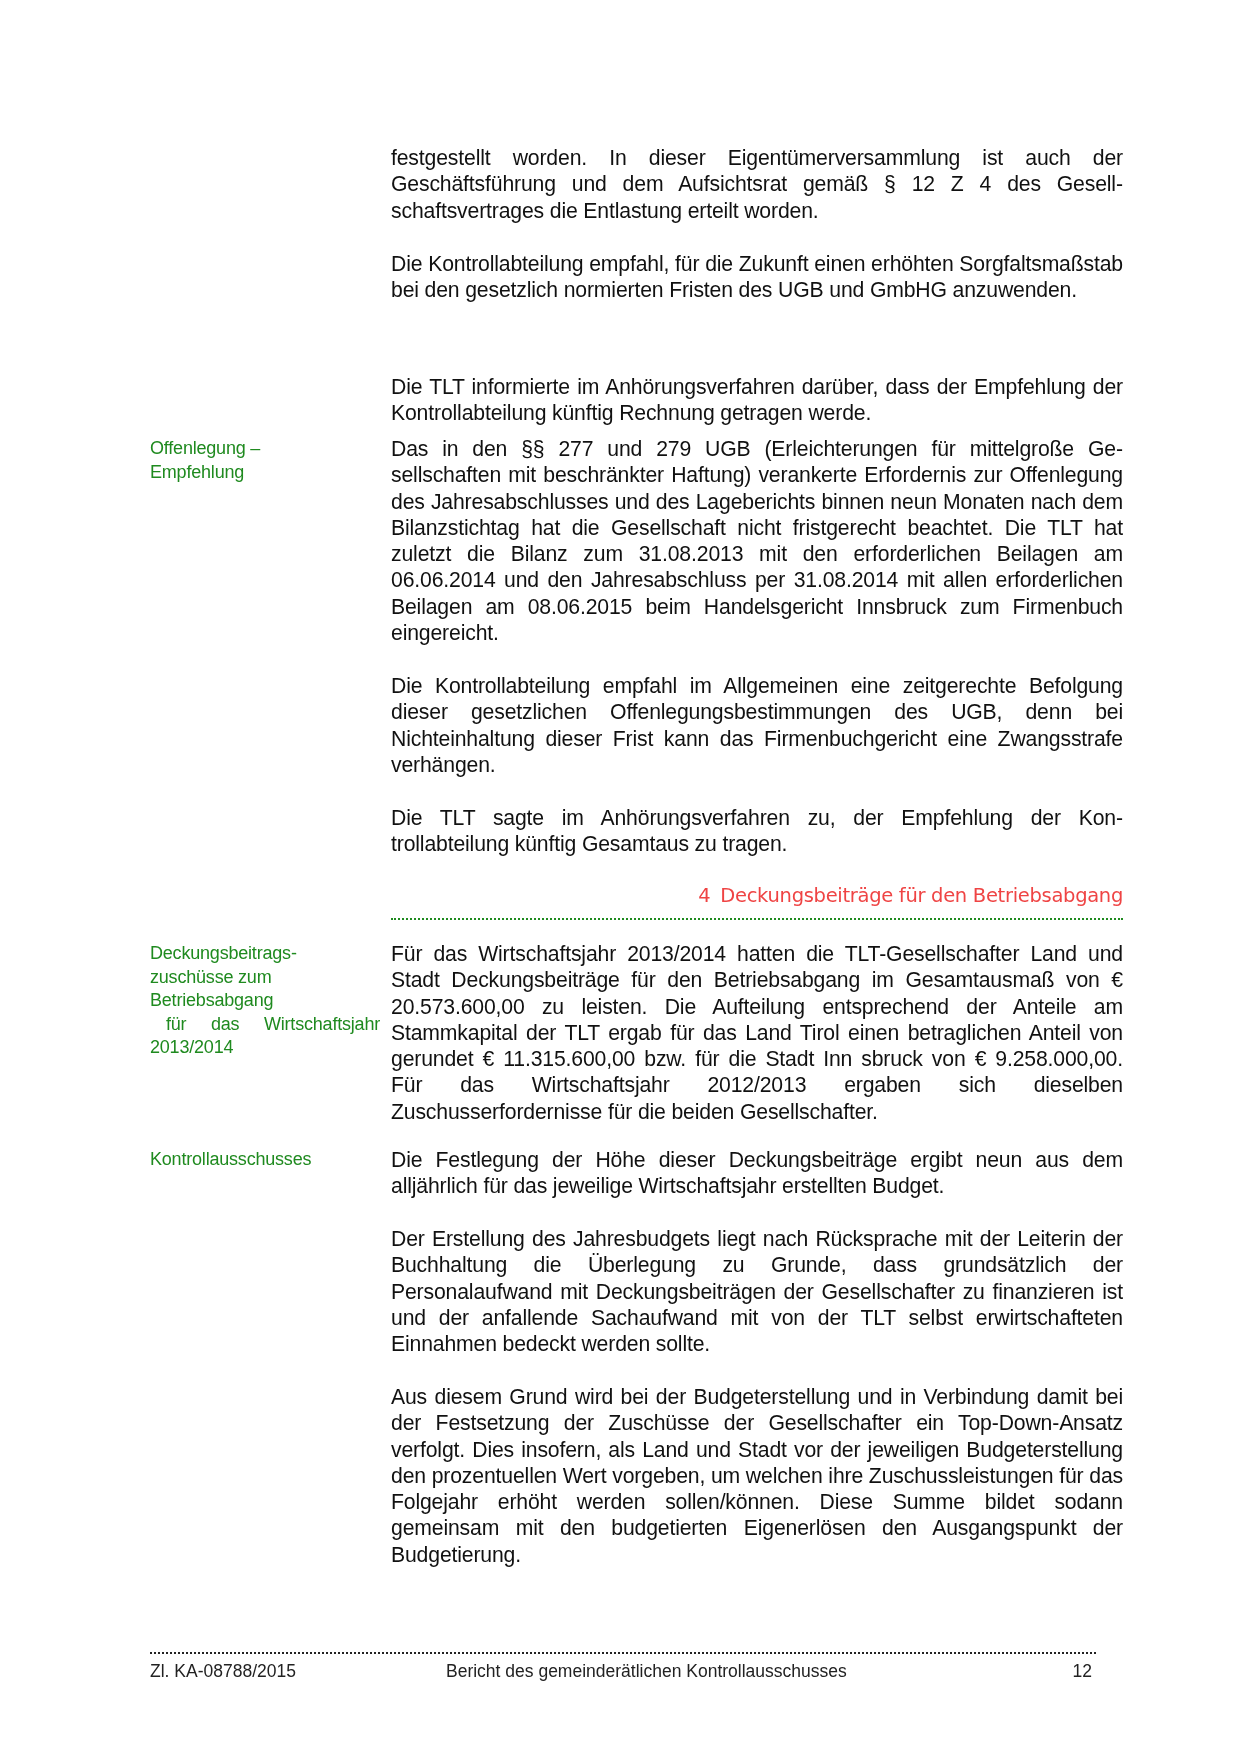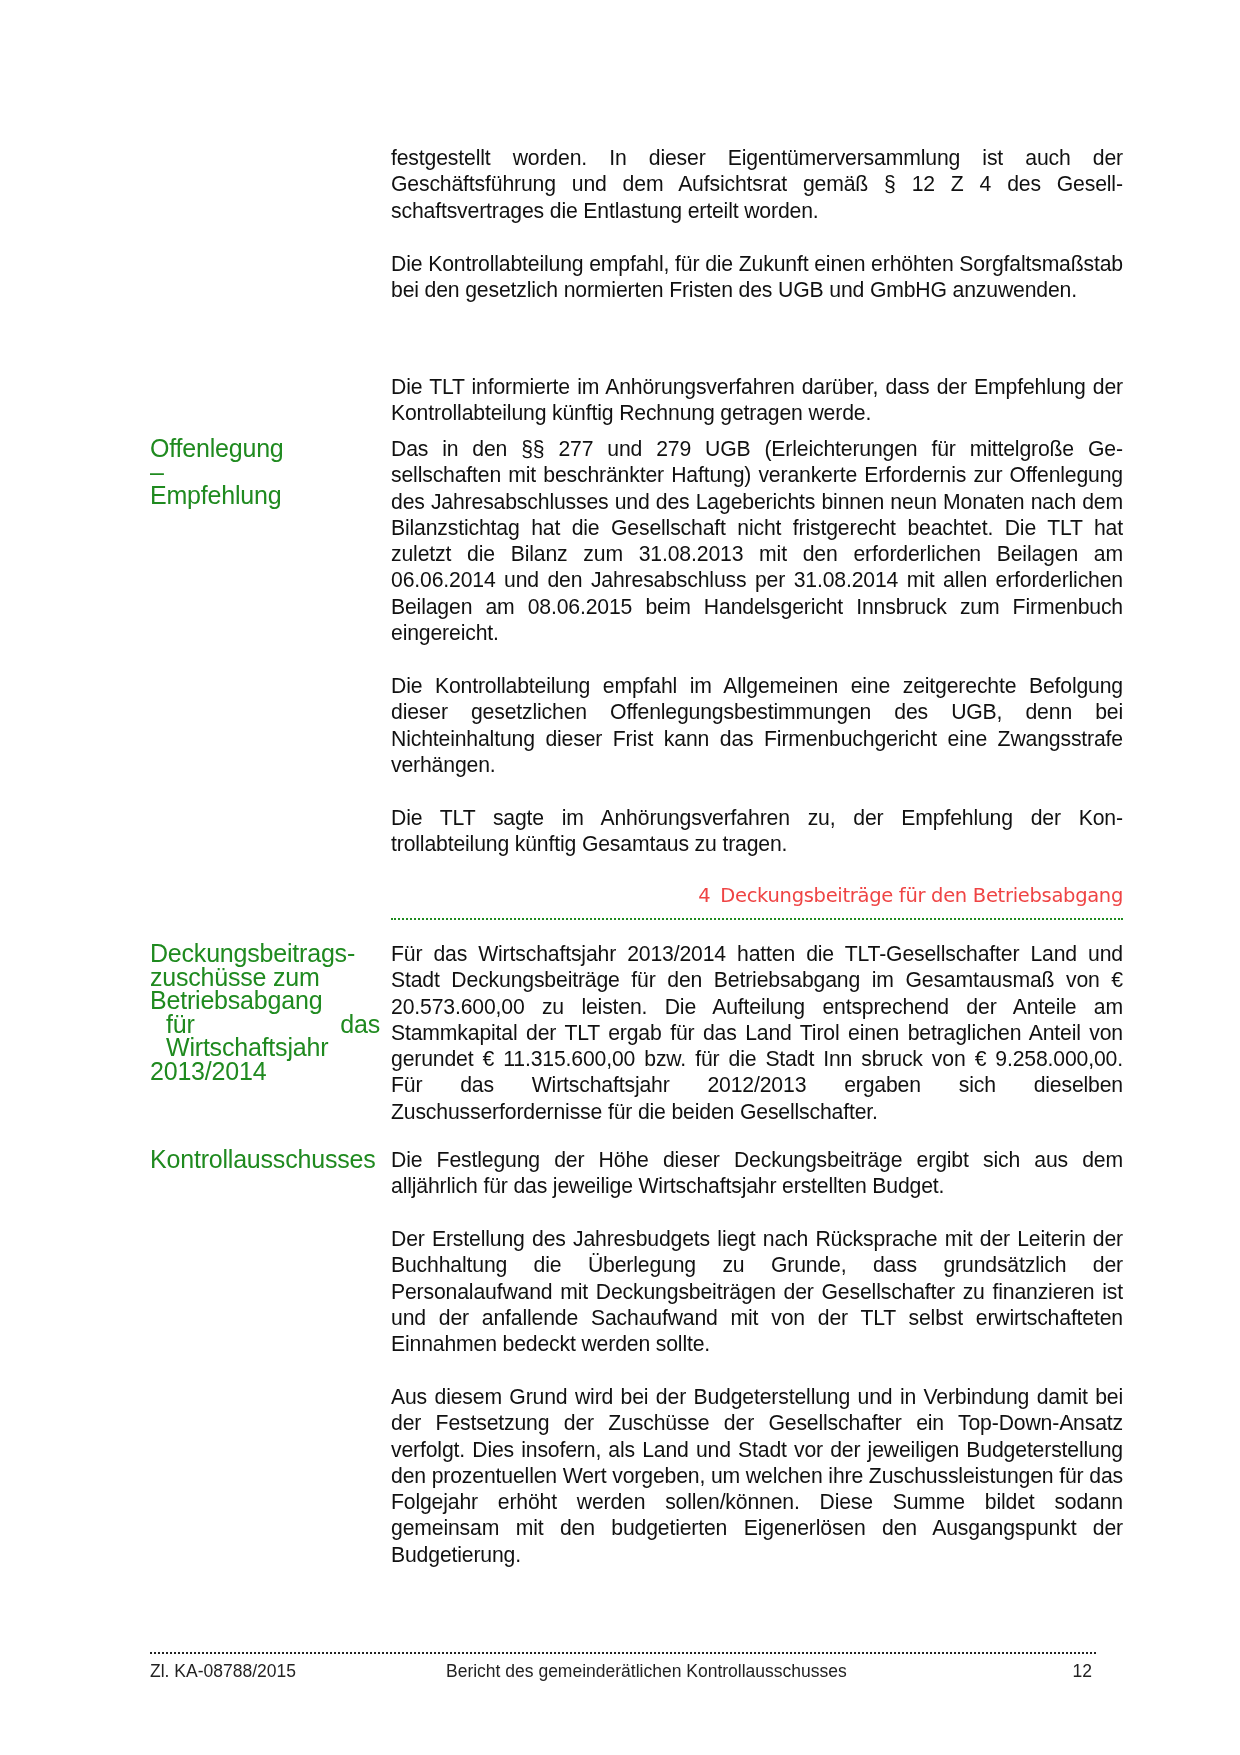--- a/index.html
+++ b/index.html
@@ -9,21 +9,21 @@
 
   .para {
     position: absolute; left: 391px; width: 732px;
     font-size: 21.2px; line-height: 26.3px;
     text-align: justify; margin: 0;
     letter-spacing: -0.15px;
     font-stretch: condensed;
   }
   .margin-note {
     position: absolute; left: 150px; width: 230px;
-    font-size: 25px; line-height: 23.5px;
+    font-size: 18px; line-height: 23.5px;
     color: #1f8a1f; margin: 0;
     letter-spacing: -0.2px;
   }
 
   .section-heading {
     position: absolute; left: 391px; width: 732px; top: 884px;
     text-align: right; color: #ef4444;
     font-family: "DejaVu Sans", sans-serif;
     font-size: 19.5px; line-height: 24px;
     letter-spacing: -0.3px;
@@ -69,21 +69,21 @@
   <div class="margin-note" style="top:942px;">
     <div>Deckungsbeitrags-</div>
     <div>zuschüsse zum</div>
     <div>Betriebsabgang</div>
     <div style="text-align:justify; text-align-last:justify; word-spacing:4px;margin-left:16px;">für das Wirtschaftsjahr</div>
     <div>2013/2014</div>
   </div>
   <p class="para" style="top:941px;">Für das Wirtschaftsjahr 2013/2014 hatten die TLT-Gesellschafter Land und Stadt Deckungsbeiträge für den Betriebsabgang im Gesamtaus­maß von € 20.573.600,00 zu leisten. Die Aufteilung entsprechend der Anteile am Stammkapital der TLT ergab für das Land Tirol einen be­traglichen Anteil von gerundet € 11.315.600,00 bzw. für die Stadt Inn s­bruck von € 9.258.000,00. Für das Wirtschaftsjahr 2012/2013 ergaben sich dieselben Zuschusserfordernisse für die beiden Gesellschafter.</p>
 
   <p class="margin-note" style="top:1148px;">Kontrollausschusses</p>
-  <p class="para" style="top:1147px;">Die Festlegung der Höhe dieser Deckungsbeiträge ergibt sich aus dem alljährlich für das jeweilige Wirtschaftsjahr erstellten Budget.</p>
+  <p class="para" style="top:1147px;">Die Festlegung der Höhe dieser Deckungsbeiträge ergibt neun aus dem alljährlich für das jeweilige Wirtschaftsjahr erstellten Budget.</p>
   <p class="para" style="top:1226px;">Der Erstellung des Jahresbudgets liegt nach Rücksprache mit der Lei­terin der Buchhaltung die Überlegung zu Grunde, dass grundsätzlich der Personalaufwand mit Deckungsbeiträgen der Gesellschafter zu finanzieren ist und der anfallende Sachaufwand mit von der TLT selbst erwirtschafteten Einnahmen bedeckt werden sollte.</p>
   <p class="para" style="top:1384px;">Aus diesem Grund wird bei der Budgeterstellung und in Verbindung damit bei der Festsetzung der Zuschüsse der Gesellschafter ein Top-Down-Ansatz verfolgt. Dies insofern, als Land und Stadt vor der jewei­ligen Budgeterstellung den prozentuellen Wert vorgeben, um welchen ihre Zuschussleistungen für das Folgejahr erhöht werden sol­len/können. Diese Summe bildet sodann gemeinsam mit den budge­tierten Eigenerlösen den Ausgangspunkt der Budgetierung.</p>
 
   <div class="footer-rule"></div>
   <div class="footer">
     <span class="ref">Zl. KA-08788/2015</span>
     <span class="title">Bericht des gemeinderätlichen Kontrollausschusses</span>
     <span class="pagenum">12</span>
   </div>
 

